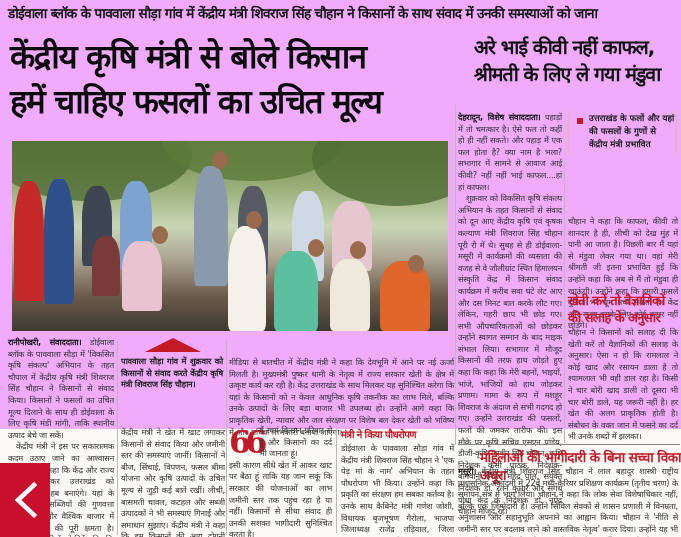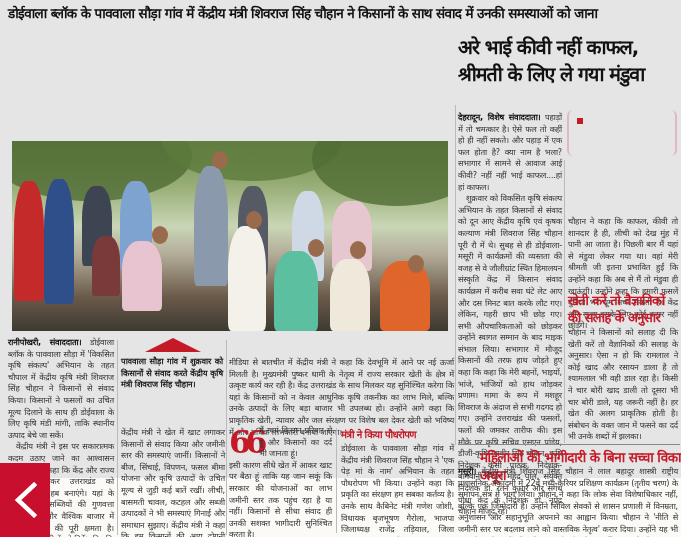--- a/index.html
+++ b/index.html
@@ -1,26 +1,26 @@
 <!DOCTYPE html>
 <html><head>
 <meta charset="utf-8">
 <style>
   * { box-sizing: border-box; margin: 0; padding: 0; }
   html, body { width: 681px; height: 537px; overflow: hidden; background: #fbfaf7; }
   body { font-family: "DejaVu Sans", sans-serif; color: #1a1a1a; position: relative; }
-  .page { position: absolute; left: 0; top: 0; width: 681px; height: 478px; background: #e5e5e5; }
+  .page { position: absolute; left: 0; top: 0; width: 681px; height: 429px; background: #f0abfc; }
 
   .kicker { position: absolute; left: 8px; top: 4px; width: 666px; font-size: 13.5px; font-weight: bold; color: #111; white-space: nowrap; letter-spacing: -0.6px; line-height: 18px; }
 
   .headline { position: absolute; left: 10px; top: 34px; width: 445px; font-weight: bold; color: #0a0a0a; letter-spacing: -1.5px; }
   .headline div { font-size: 33px; line-height: 45px; white-space: nowrap; }
 
   .side-headline { position: absolute; left: 458px; top: 34px; width: 220px; font-weight: bold; color: #111; letter-spacing: -1px; }
-  .side-headline div { font-size: 19.5px; line-height: 27px; white-space: nowrap; }
+  .side-headline div { font-size: 19.5px; line-height: 27px; white-space: nowrap; margin-left: 16px; }
 
   .photo { position: absolute; left: 12px; top: 141px; width: 436px; height: 190px; overflow: hidden;
     background: linear-gradient(180deg, #6f8a4d 0%, #9bb07a 25%, #c9d6b6 45%, #b2ab98 60%, #6b5a4a 82%, #3c3a30 100%); }
   .photo .tree { position: absolute; border-radius: 50%; background: #4f6b33; opacity: 0.8; }
   .photo .person { position: absolute; border-radius: 40% 40% 8% 8%; }
   .photo .head { position: absolute; width: 16px; height: 18px; border-radius: 50%; background: #9a6a4c; }
 
   .col { position: absolute; font-size: 8.2px; line-height: 11.6px; color: #333; text-align: justify; letter-spacing: -0.2px; }
   .col .byline { font-weight: bold; color: #111; }
   .col p { text-indent: 8px; }
@@ -68,20 +68,24 @@
   .nav-prev { position: absolute; left: 0; top: 463px; width: 50px; height: 74px; background: #c8102e; cursor: pointer; }
   .nav-prev svg { position: absolute; left: 12px; top: 19px; }
 </style>
 </head>
 <body>
 
 <div class="page">
 
   <div class="kicker">डोईवाला ब्लॉक के पाववाला सौड़ा गांव में केंद्रीय मंत्री शिवराज सिंह चौहान ने किसानों के साथ संवाद में उनकी समस्याओं को जाना</div>
 
+  <div class="headline">
+    <div>केंद्रीय कृषि मंत्री से बोले किसान</div>
+    <div>हमें चाहिए फसलों का उचित मूल्य</div>
+  </div>
 
   <div class="side-headline">
     <div>अरे भाई कीवी नहीं काफल,</div>
     <div>श्रीमती के लिए ले गया मंडुवा</div>
   </div>
 
   <div class="photo" title="केंद्रीय मंत्री शिवराज सिंह चौहान माइक के साथ पेड़ के नीचे किसानों से संवाद करते हुए">
     <div class="tree" style="left:-20px;top:-30px;width:200px;height:90px;"></div>
     <div class="tree" style="left:150px;top:-40px;width:180px;height:80px;background:#5d7a3c;"></div>
     <div class="tree" style="left:300px;top:-30px;width:170px;height:95px;"></div>
@@ -138,20 +142,21 @@
 
   <div class="col col-right1">
     <p class="first"><span class="byline">देहरादून, विशेष संवाददाता।</span> <span>पहाड़ों में तो चमत्कार है। ऐसे फल तो कहीं हो ही नहीं सकते। और पहाड़ में एक फल होता है? क्या नाम है भला? सभागार में सामने से आवाज आई कीवी? नहीं नहीं भाई काफल....हां हां काफल।</span></p>
     <p>शुक्रवार को विकसित कृषि संकल्प अभियान के तहत किसानों से संवाद को दून आए केंद्रीय कृषि एवं कृषक कल्याण मंत्री शिवराज सिंह चौहान पूरी रौ में थे। सुबह से ही डोईवाला-मसूरी में कार्यक्रमों की व्यस्तता की वजह से वे जौलीग्रांट स्थित हिमालयन संस्कृति केंद्र में किसान संवाद कार्यक्रम में करीब सवा घंटे लेट आए और दस मिनट बात करके लौट गए। लेकिन, गहरी छाप भी छोड़ गए। सभी औपचारिकताओं को छोड़कर उन्होंने स्वागत सम्मान के बाद माइक संभाल लिया। सभागार में मौजूद किसानों की तरफ हाथ जोड़ते हुए कहा कि कहा कि मेरी बहनों, भाइयों, भांजे, भांजियों को हाथ जोड़कर प्रणाम। मामा के रूप में मशहूर शिवराज के अंदाज से सभी गदगद हो गए। उन्होंने उत्तराखंड की फसलों, फलों की जमकर तारीफ की। इस मौके पर कृषि सचिव एसएन पांडेय, डीजी-कृषि रणवीर सिंह चौहान, कृषि निदेशक केसी पाठक, निदेशक-बागवानी मिशन महेंद्र पाल, संयुक्त निदेशक डॉ. रतन कुमार और संगंध पौधा केंद्र के निदेशक डॉ. नृपेंद्र चौहान मौजूद रहे।</p>
   </div>
 
   <div class="vrule" style="left:564px;top:160px;height:283px;"></div>
 
   <div class="box-bullet">
     <div class="sq"></div>
+    <div class="txt">उत्तराखंड के फलों और यहां की फसलों के गुणों से केंद्रीय मंत्री प्रभावित</div>
   </div>
 
   <div class="col col-right2">चौहान ने कहा कि काफल, कीवी तो शानदार है ही, लीची को देख मुंह में पानी आ जाता है। पिछली बार मैं यहां से मंडुवा लेकर गया था। वहां मेरी श्रीमती जी इतना प्रभावित हुईं कि उन्होंने कहा कि अब से मैं तो मंडुवा ही खाऊंगी। उन्होंने कहा कि हमारी फसलें दुनिया भर धूम मचा सकती है। केंद्र और राज्य इसके लिए कोई कसर नहीं छोड़ेंगे।</div>
 
   <div class="sub-red kheti-head">खेती करें तो वैज्ञानिकों की सलाह के अनुसार</div>
   <div class="col col-right3">चौहान ने किसानों को सलाह दी कि खेती करें तो वैज्ञानिकों की सलाह के अनुसार। ऐसा न हो कि रामलाल ने कोई खाद और रसायन डाला है तो श्यामलाल भी वही डाल रहा है। किसी ने चार बोरी खाद डाली तो दूसरा भी चार बोरी डाले, यह जरूरी नहीं है। हर खेत की अलग प्राकृतिक होती है। संबोधन के वक्त जान में फसने का दर्द भी उनके शब्दों में झलका।</div>
 
   <div class="hrule" style="left:458px;top:444px;width:222px;"></div>
 
   <div class="sub-red mahila-head">महिलाओं की भागीदारी के बिना सच्चा विकास अधूरा</div>

